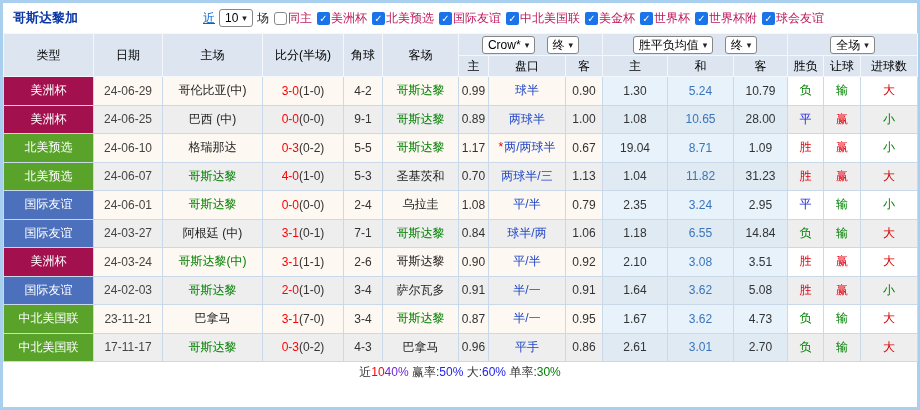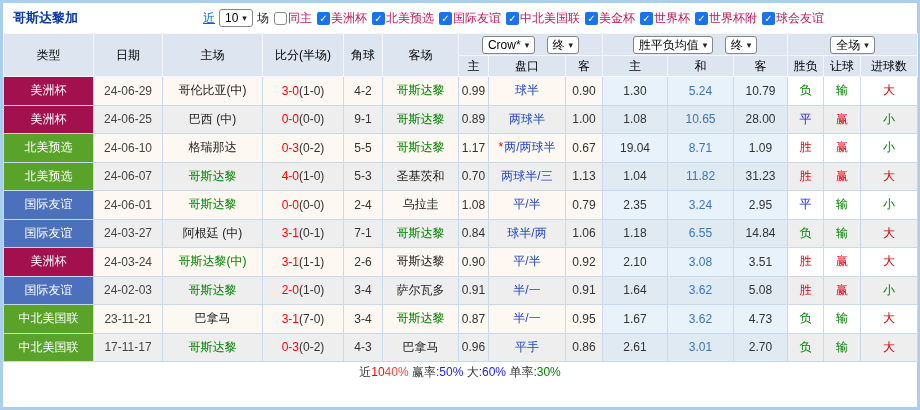--- a/index.html
+++ b/index.html
@@ -325,21 +325,21 @@
           <td class="tail" style="color: rgb(0, 128, 0);">负</td>
           <td class="tail" style="color: rgb(0, 128, 0);">输</td>
           <td class="tail" style="color: rgb(212, 0, 0);">大</td>
         </tr>
       </tbody>
   </table>
 
   <div class="footerbar">
       <span style="color: rgb(51, 51, 51);">近</span>
       <span style="color: rgb(255, 0, 0);">10</span>
-      <span style="color: #ef4444;">40%</span>
+      <span style="color: #6d28d9;">40%</span>
       <span style="color: rgb(51, 51, 51);"> 赢率:</span>
       <span style="color: rgb(34, 34, 238);">50%</span>
       <span style="color: rgb(51, 51, 51);"> 大:</span>
       <span style="color: rgb(34, 34, 238);">60%</span>
       <span style="color: rgb(51, 51, 51);"> 单率:</span>
       <span style="color: rgb(0, 128, 0);">30%</span>
     </div>
 
 </div>
 

